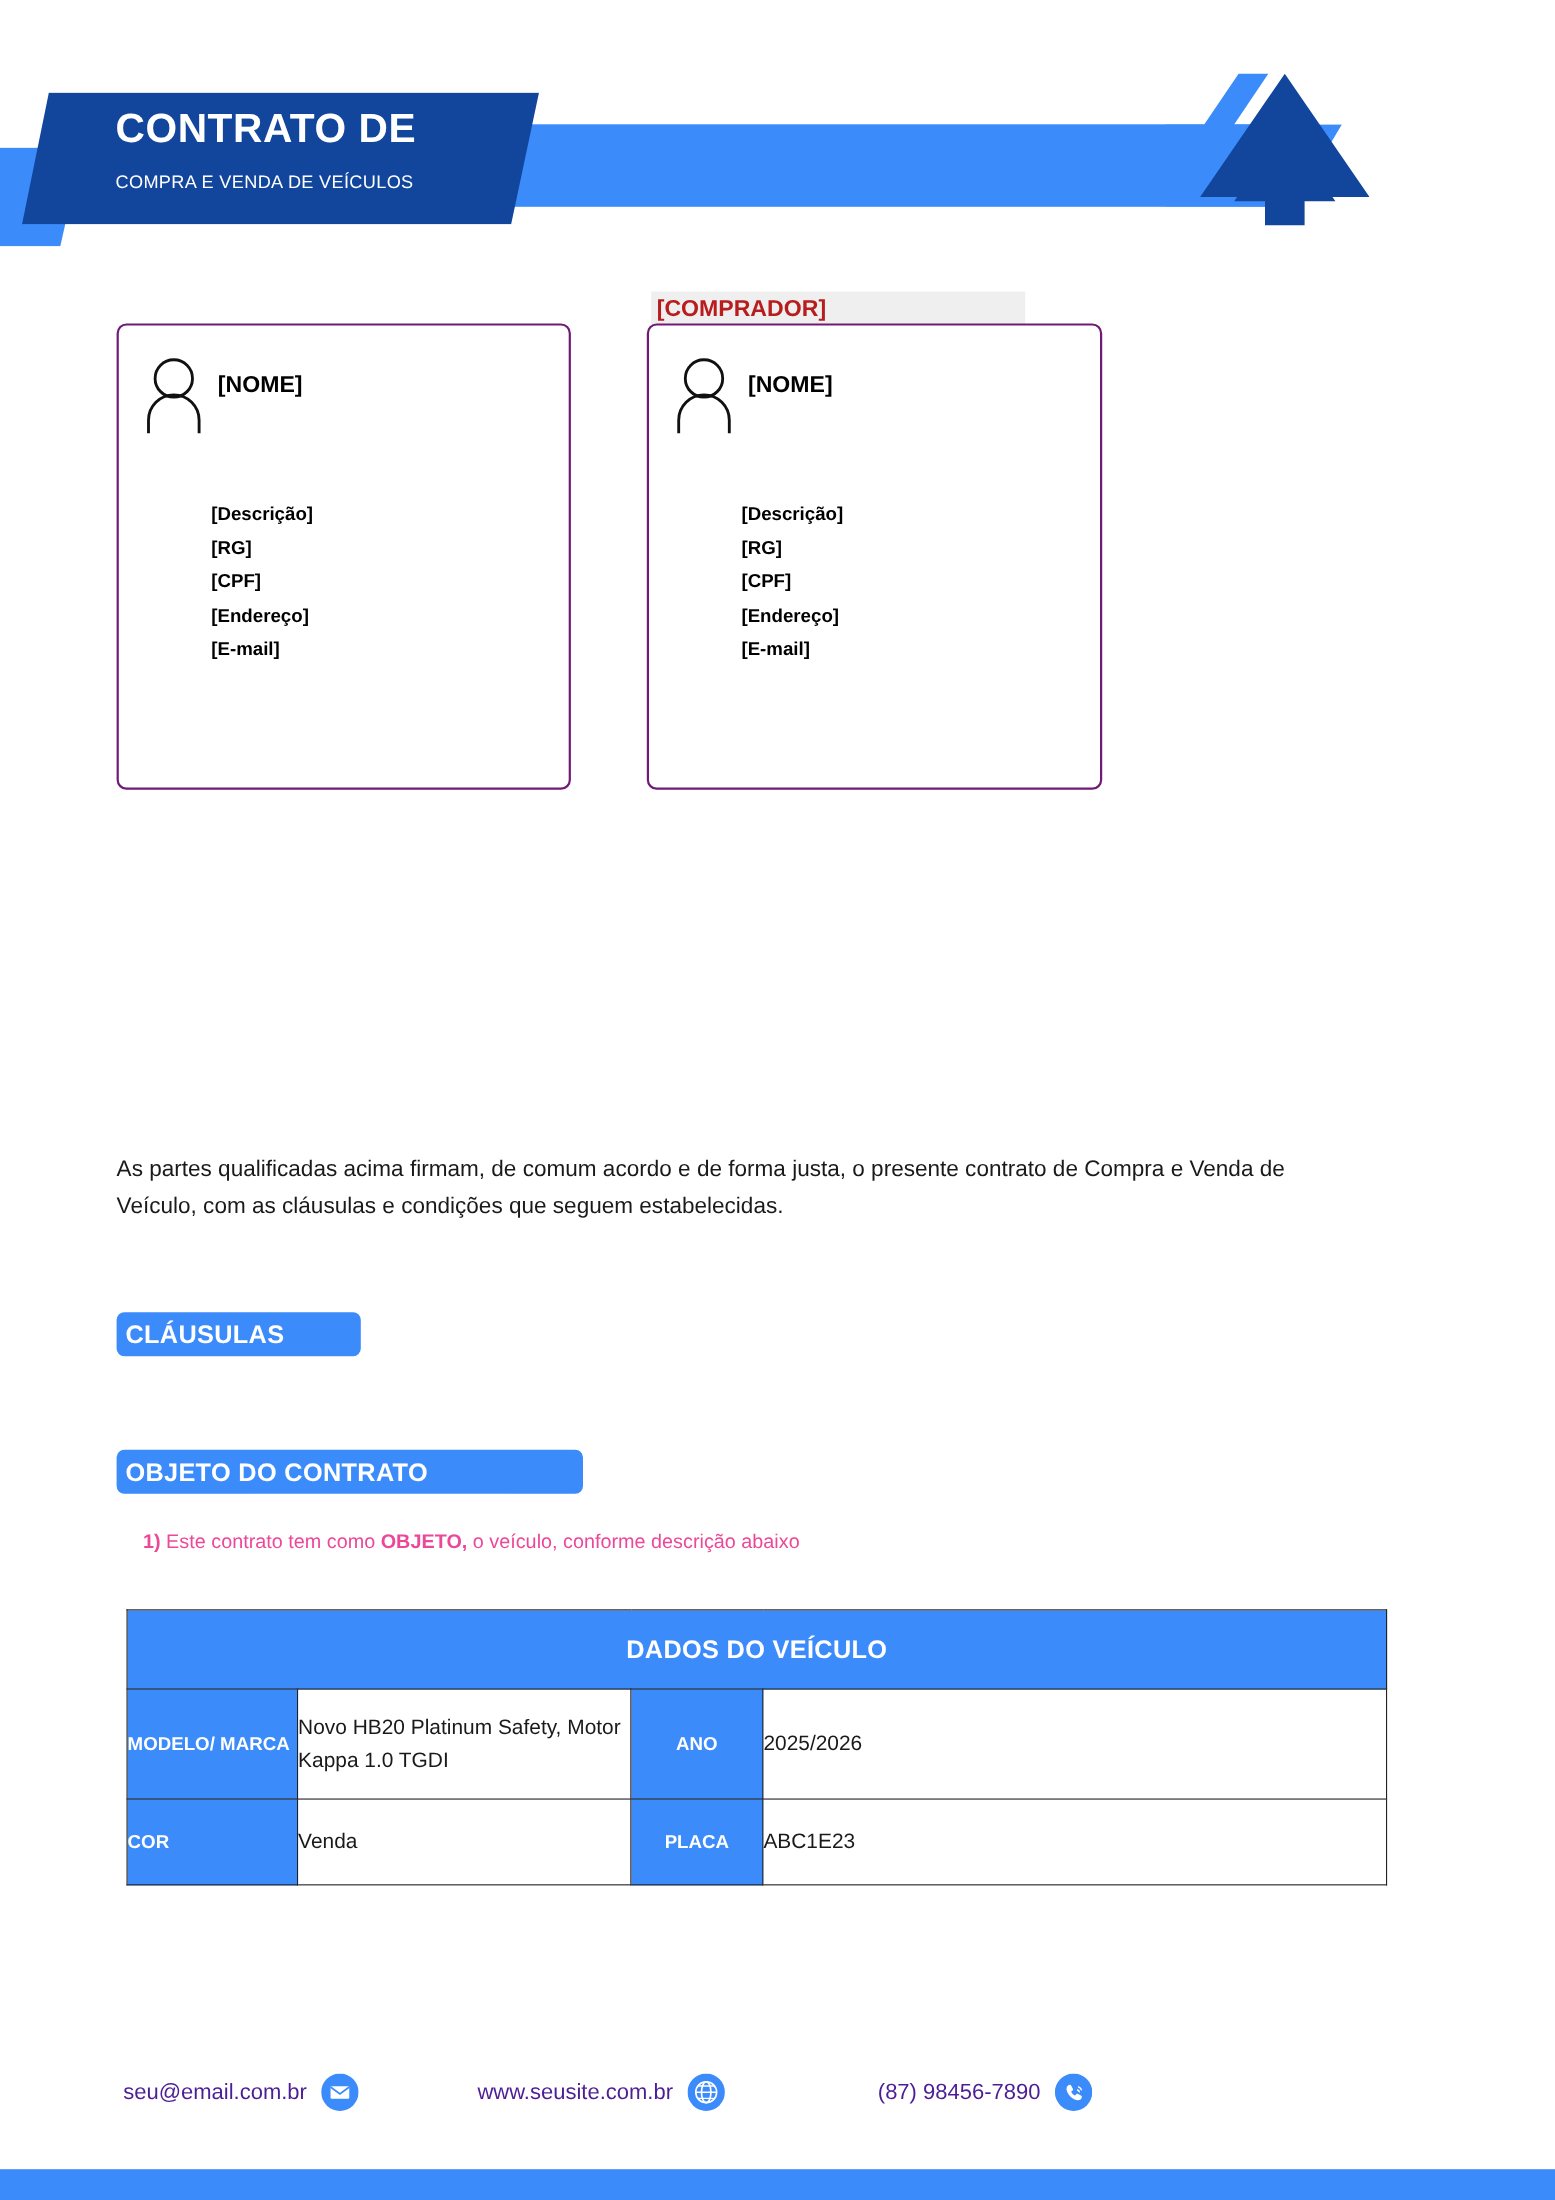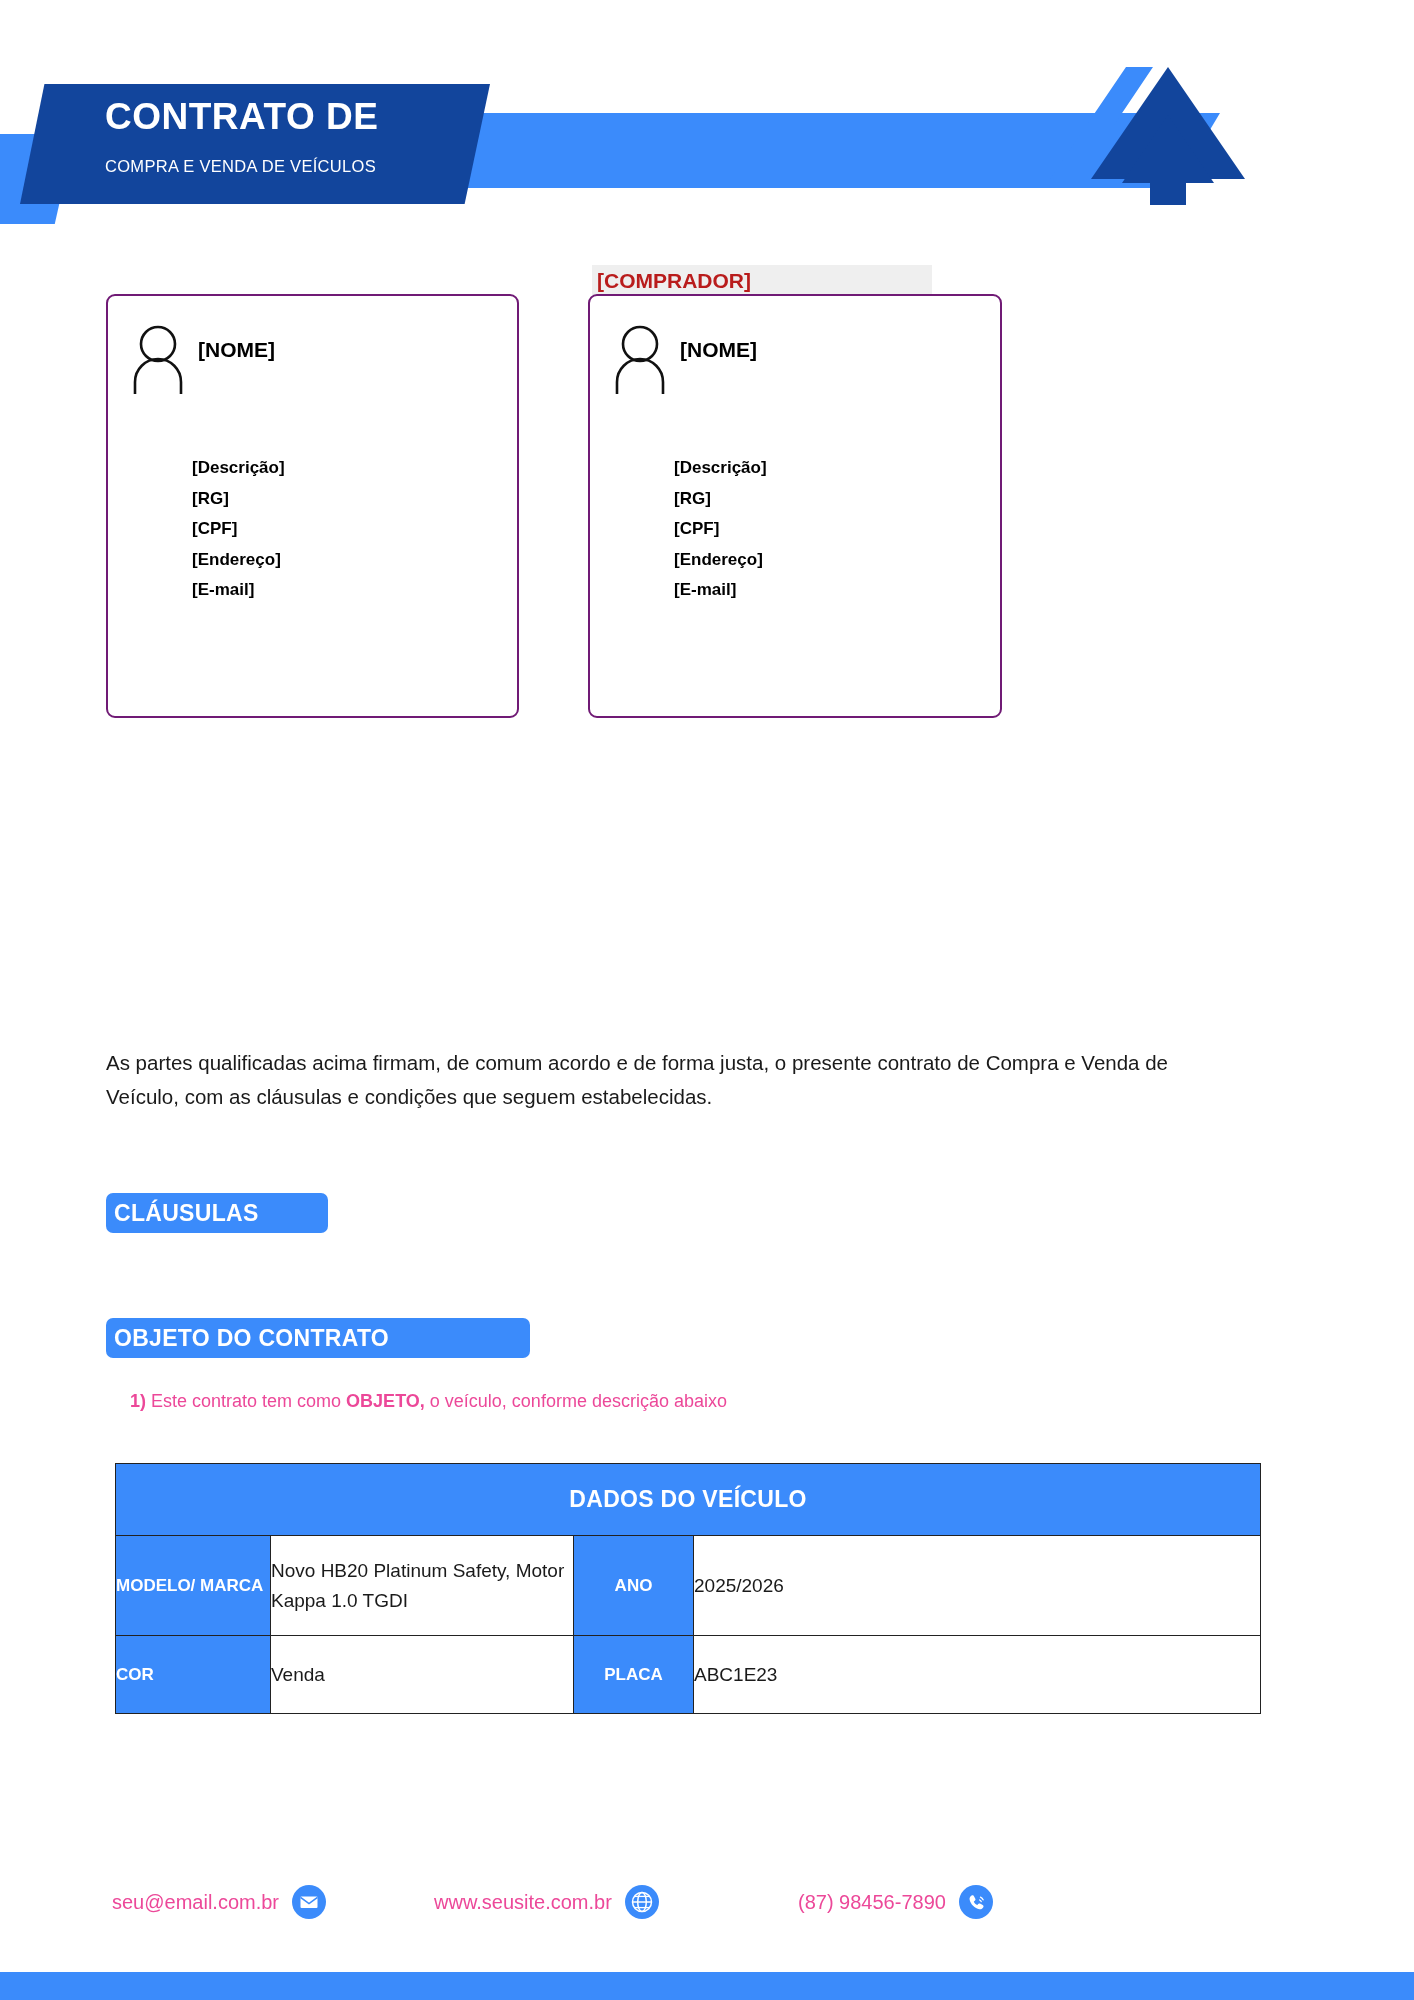--- a/index.html
+++ b/index.html
@@ -227,21 +227,21 @@
 
   
   .footer-item {
     position: absolute;
     display: flex;
     align-items: center;
     gap: 13px;
   }
   .footer-item .ftxt {
     font-size: 20px;
-    color: #ec4899;
+    color: #4c1d95;
     line-height: 1;
     white-space: nowrap;
   }
   .fi-email { left: 112px; top: 1885px; }
   .fi-site  { left: 434px; top: 1885px; }
   .fi-phone { left: 798px; top: 1885px; }
 
   .fico { width: 34px; height: 34px; display: block; }
 
   .footer-bar {

